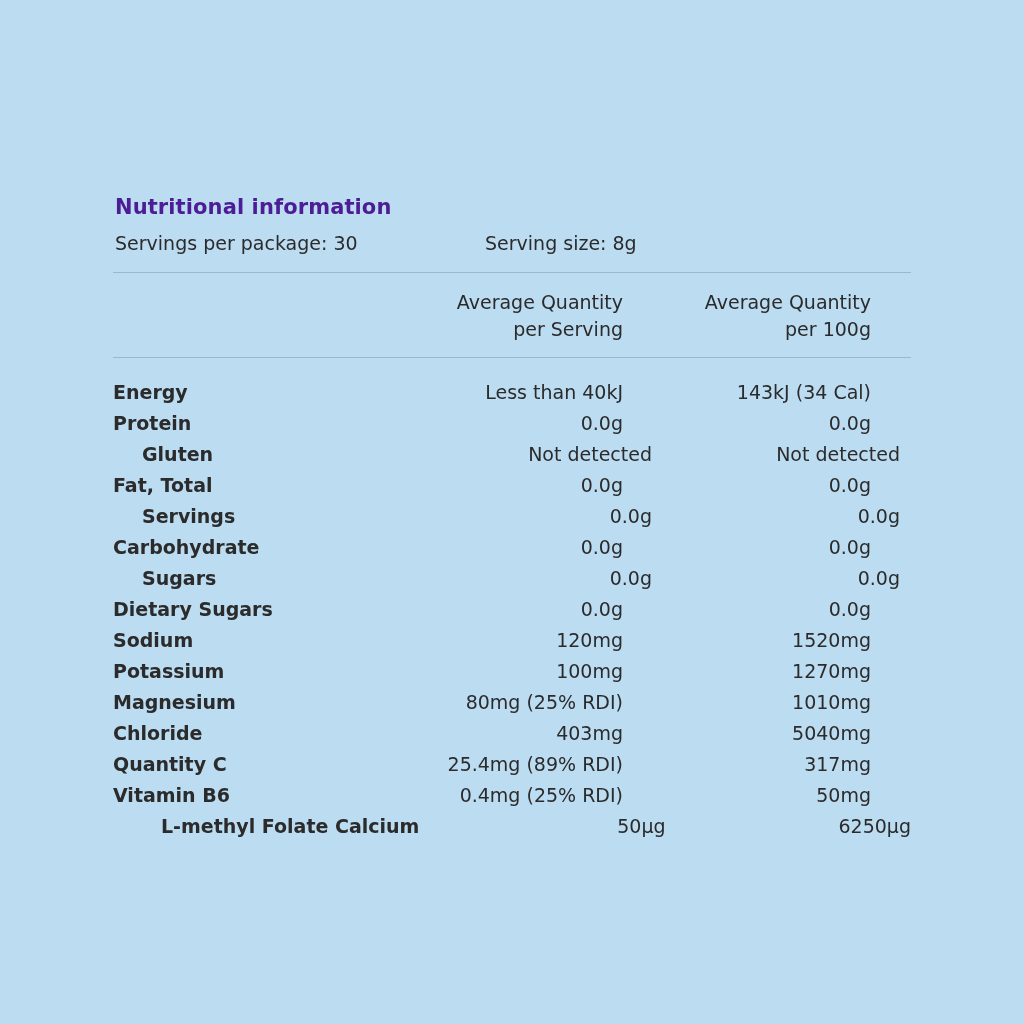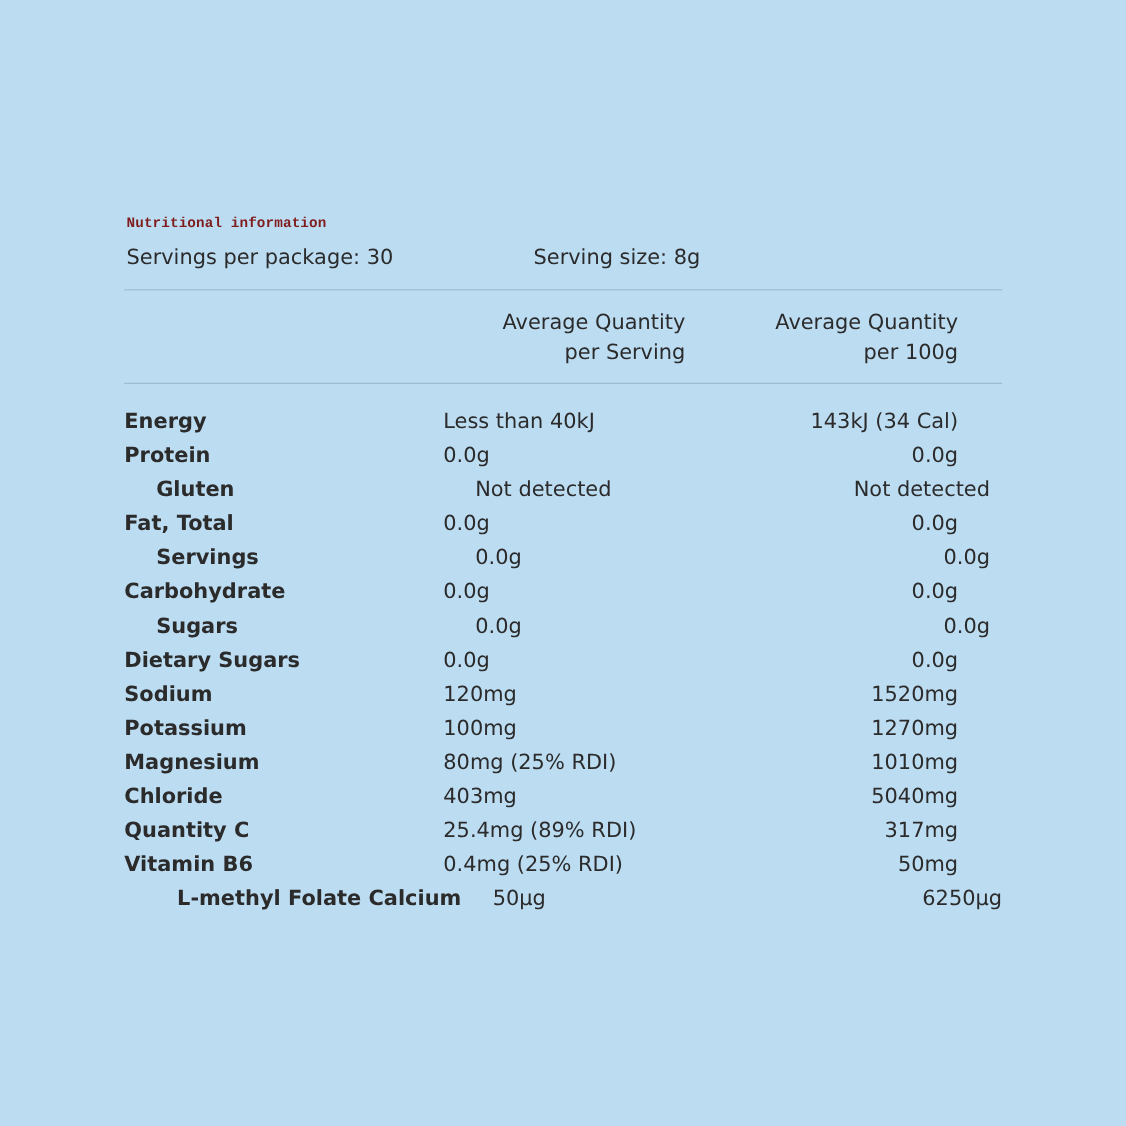--- a/index.html
+++ b/index.html
@@ -14,26 +14,25 @@
     color: #2b2b2b;
     overflow: hidden;
   }
   .panel {
     position: absolute;
     left: 113px;
     top: 195px;
     width: 798px;
   }
   .title {
-    font-size: 13px;
+    font-size: 21px;
     font-weight: 700;
     letter-spacing: 0.1px;
-    color: #7f1d1d;
+    color: #4c1d95;
     margin: 0 0 13px 2px;
-    font-family: Liberation Mono, monospace;
   }
   .servings-row {
     display: flex;
     font-size: 19px;
     color: #2b2b2b;
     margin: 0 0 18px 2px;
     justify-content: center;
   }
   .servings-per-package {
     width: 370px;
@@ -80,21 +79,21 @@
   }
   .row .label.indent {
     padding-left: 29px;
   }
   .row .label.wide {
     width: 290px;
     margin-left: 48px;
   }
   .row .v1 {
     width: 220px;
-    text-align: left;
+    text-align: right;
     white-space: nowrap;
   }
   .row .v2 {
     width: 248px;
     text-align: right;
     white-space: nowrap;
   }
 </style>
 </head>
 <body>

